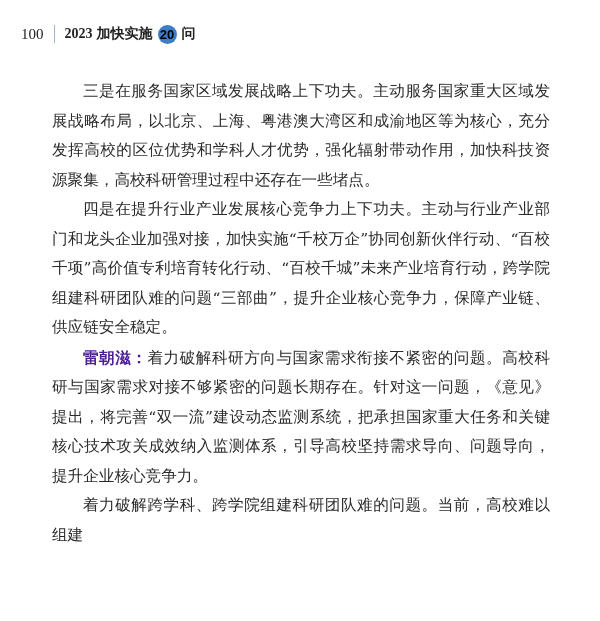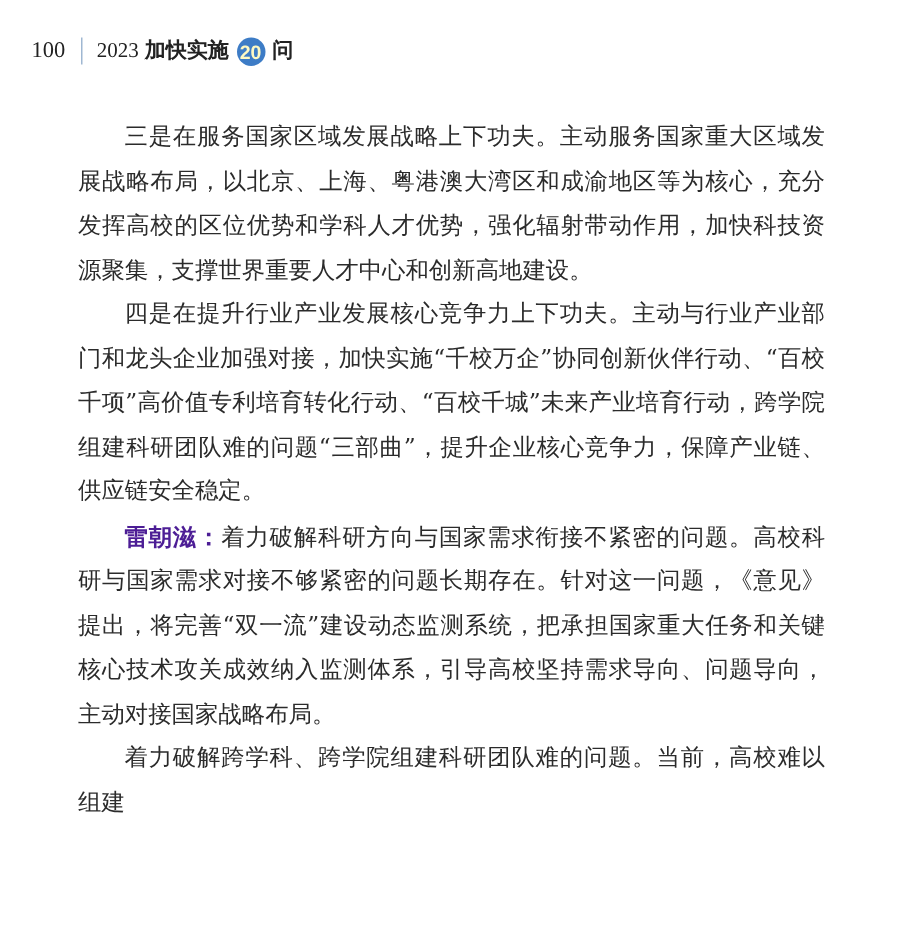--- a/index.html
+++ b/index.html
@@ -34,32 +34,32 @@
       width: 1px;
       height: 18px;
       background: #9fb7d2;
       margin: 0 10px 0 10px;
     }
     .book-title {
       font-size: 14px;
       font-weight: bold;
     }
     .book-year {
-      font-weight: normal;
+      font-weight: bold;
       margin-right: 4px;
     }
     .badge {
       display: inline-flex;
       align-items: center;
       justify-content: center;
       width: 19px;
       height: 19px;
       border-radius: 50%;
       background: #3d7cc6;
-      color: #fef9c3;
+      color: #000000;
       font-family: "Liberation Sans", "DejaVu Sans", sans-serif;
       font-weight: bold;
       font-size: 13px;
       margin: 0 5px 0 5px;
     }
     .book-suffix {
       font-size: 14px;
       font-weight: bold;
     }
 
@@ -94,17 +94,17 @@
   <span class="page-number">100</span>
   <span class="divider"></span>
   <span class="book-title">
     <span class="book-year">2023</span><span>加快实施</span>
   </span>
   <span class="badge">20</span>
   <span class="book-suffix">问</span>
 </div>
 
 <div class="content">
-  <p class="para">三是在服务国家区域发展战略上下功夫。主动服务国家重大区域发展战略布局，以北京、上海、粤港澳大湾区和成渝地区等为核心，充分发挥高校的区位优势和学科人才优势，强化辐射带动作用，加快科技资源聚集，支撑世界重要人才中心和创新高地建设。</p>
+  <p class="para">三是在服务国家区域发展战略上下功夫。主动服务国家重大区域发展战略布局，以北京、上海、粤港澳大湾区和成渝地区等为核心，充分发挥高校的区位优势和学科人才优势，强化辐射带动作用，加快科技资源聚集，高校科研管理过程中还存在一些堵点。</p>
   <p class="para">四是在提升行业产业发展核心竞争力上下功夫。主动与行业产业部门和龙头企业加强对接，加快实施“千校万企”协同创新伙伴行动、“百校千项”高价值专利培育转化行动、“百校千城”未来产业培育行动，跨学院组建科研团队难的问题“三部曲”，提升企业核心竞争力，保障产业链、供应链安全稳定。</p>
-  <p class="para"><span class="speaker">雷朝滋：</span><span>着力破解科研方向与国家需求衔接不紧密的问题。高校科研与国家需求对接不够紧密的问题长期存在。针对这一问题，《意见》提出，将完善“双一流”建设动态监测系统，把承担国家重大任务和关键核心技术攻关成效纳入监测体系，引导高校坚持需求导向、问题导向，主动对接国家战略布局。</span></p>
+  <p class="para"><span class="speaker">雷朝滋：</span><span>着力破解科研方向与国家需求衔接不紧密的问题。高校科研与国家需求对接不够紧密的问题长期存在。针对这一问题，《意见》提出，将完善“双一流”建设动态监测系统，把承担国家重大任务和关键核心技术攻关成效纳入监测体系，引导高校坚持需求导向、问题导向，提升企业核心竞争力。</span></p>
   <p class="para">着力破解跨学科、跨学院组建科研团队难的问题。当前，高校难以组建</p>
 </div>
 
 </body></html>

